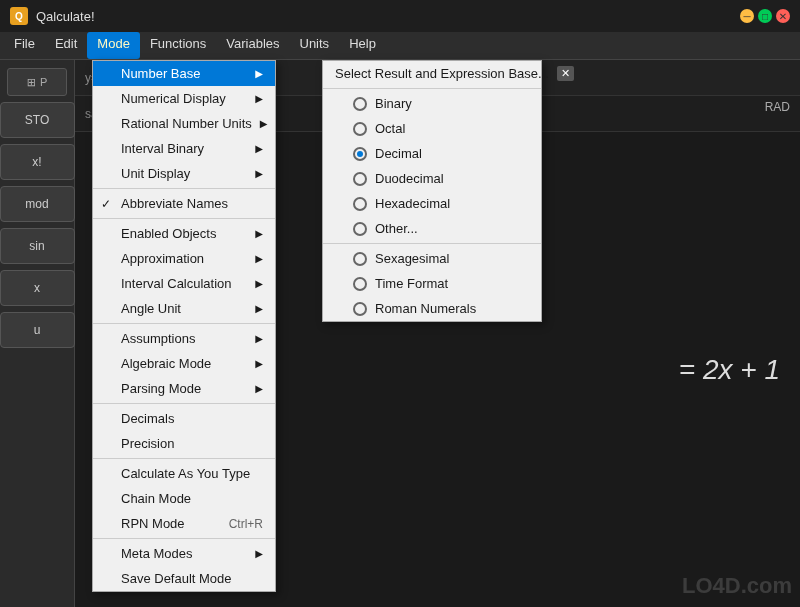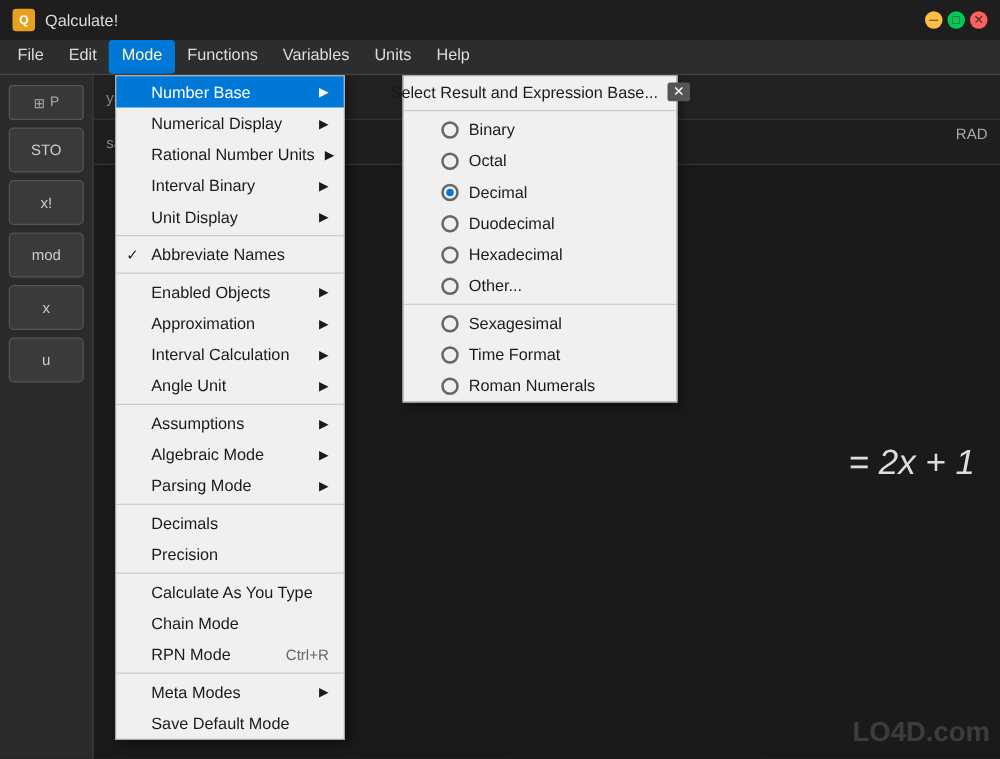--- a/index.html
+++ b/index.html
@@ -94,21 +94,21 @@
       width: 75px;
       background: #2b2b2b;
       display: flex;
       flex-direction: column;
       align-items: center;
       padding: 8px 4px;
       gap: 6px;
       border-right: 1px solid #444;
     }
     .sidebar-btn {
-      width: 60px;
+      width: 75px;
       height: 36px;
       background: #3a3a3a;
       border: 1px solid #555;
       border-radius: 4px;
       color: #ccc;
       font-size: 12px;
       display: flex;
       align-items: center;
       justify-content: center;
       cursor: pointer;
@@ -230,21 +230,21 @@
       padding: 5px 12px 5px 30px;
       display: flex;
       align-items: center;
       gap: 8px;
       cursor: pointer;
       position: relative;
       white-space: nowrap;
     }
     .nb-item.top-item {
       padding: 5px 12px;
-      justify-content: center;
+      justify-content: space-between;
     }
     .nb-item .radio-outer {
       width: 14px;
       height: 14px;
       border-radius: 50%;
       border: 2px solid #666;
       display: flex;
       align-items: center;
       justify-content: center;
       flex-shrink: 0;
@@ -300,20 +300,21 @@
 <div class="app-main">
 
   <div class="sidebar">
     <div class="sidebar-keypad">
       <span>⊞</span>
       <span>P</span>
     </div>
     <div class="sidebar-btn">STO</div>
     <div class="sidebar-btn">x!</div>
     <div class="sidebar-btn">mod</div>
+    <div class="sidebar-btn">sin</div>
     <div class="sidebar-btn">x</div>
     <div class="sidebar-btn">u</div>
   </div>
 
   <div class="expression-area">
     <div class="expr-input-row">
       <span class="expr-label">y=2x+1</span>
     </div>
     <div class="expr-input-row" style="background:#1e1e1e; border-bottom:1px solid #333;">
       <span class="expr-label">save((2 × x)</span>

